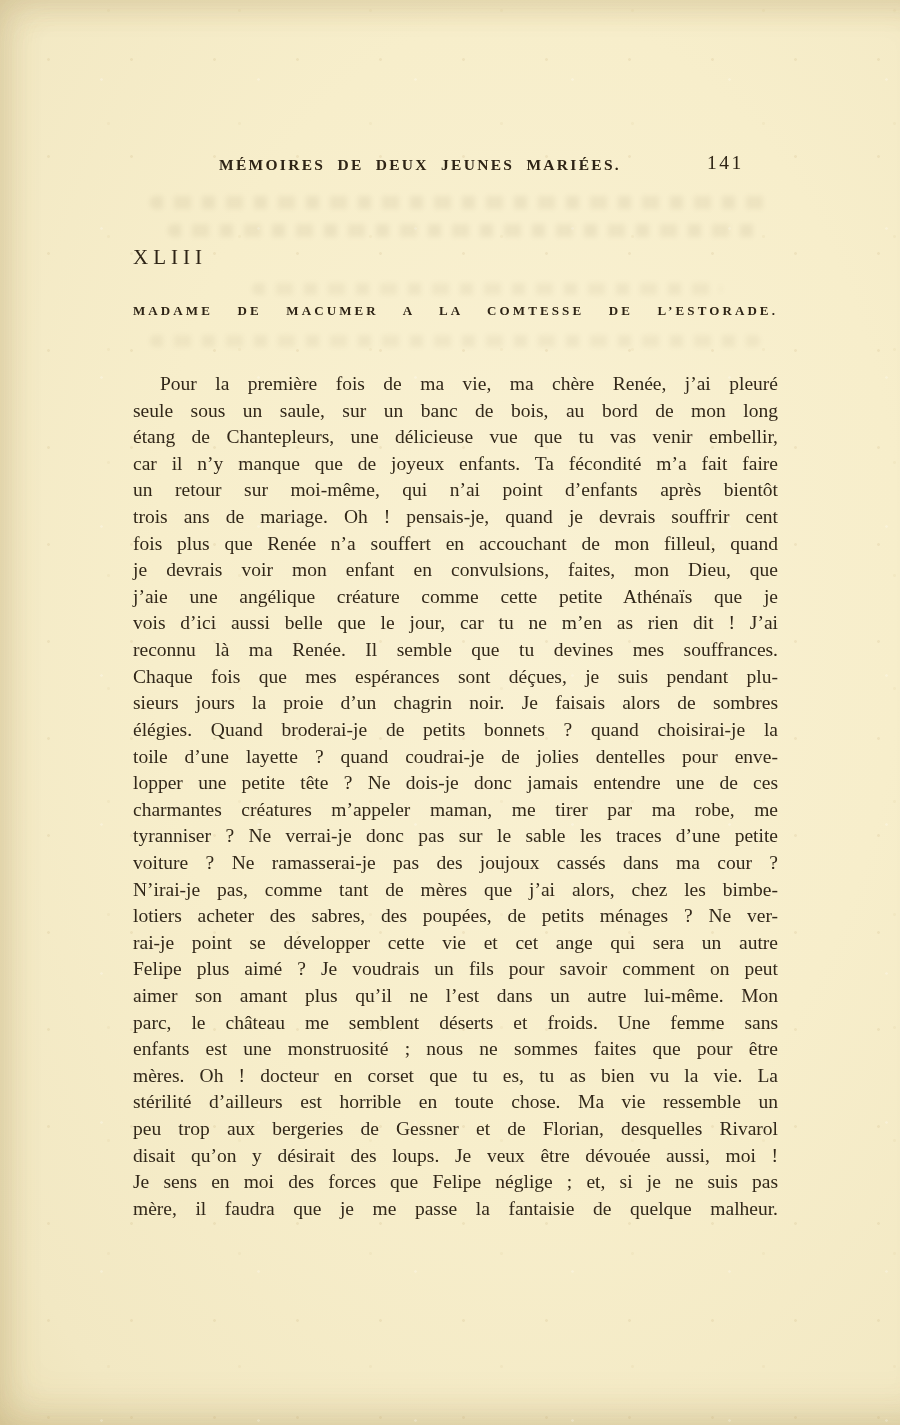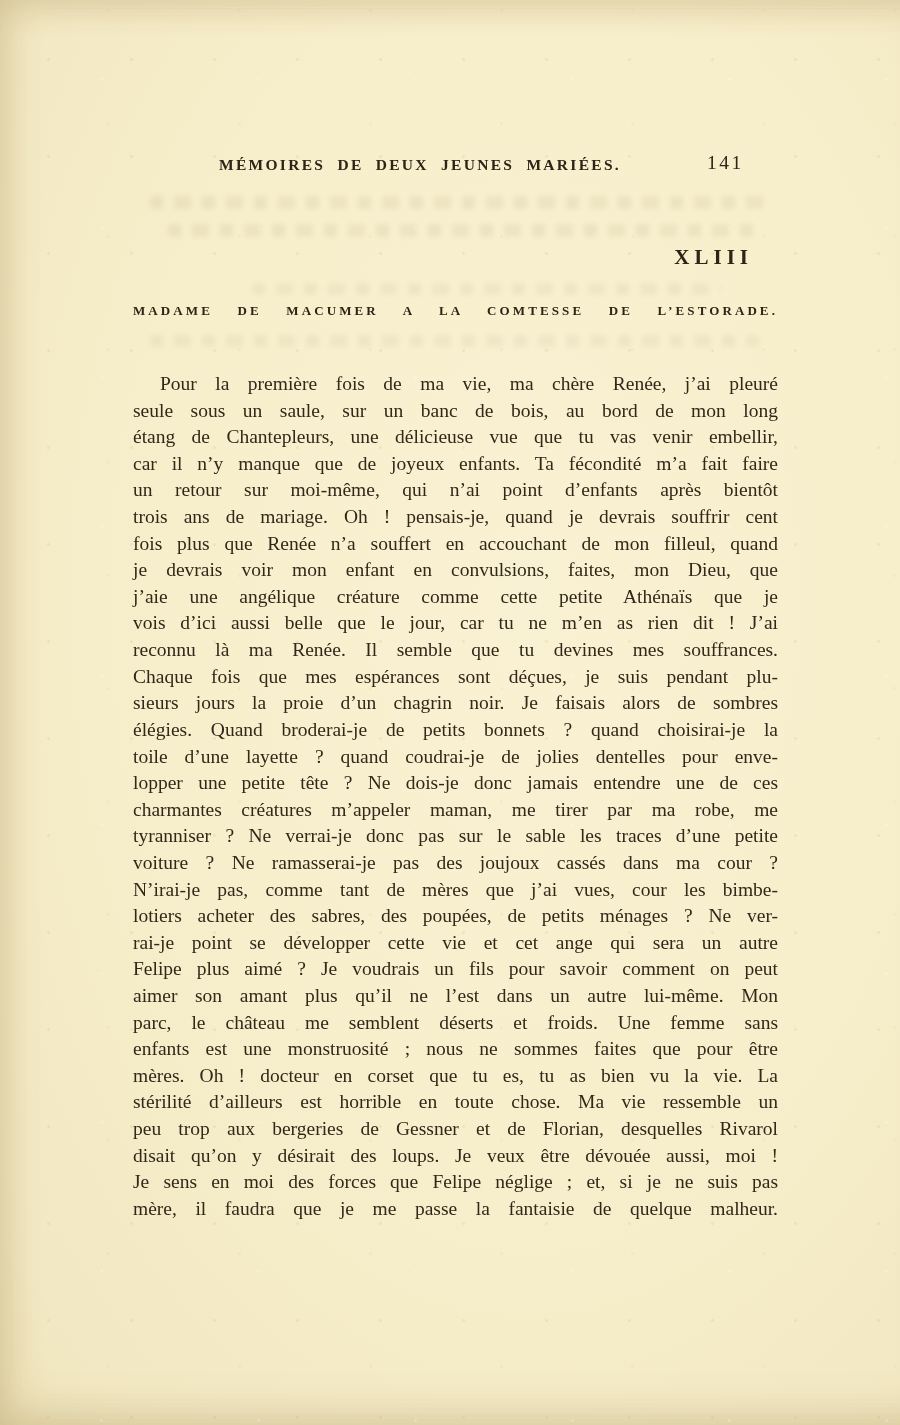--- a/index.html
+++ b/index.html
@@ -58,22 +58,22 @@
   }
   .page-number{
     position:absolute;top:152px;left:681px;
     font-size:19.5px;
     letter-spacing:2.5px;
     color:#2e2416;
     margin-left:26px;
   }
   .chapter-number{
     position:absolute;top:245px;left:133px;width:620px;
-    text-align:right;
-    font-weight:bold;
+    text-align:left;
+    font-weight:normal;
     font-size:21px;
     letter-spacing:5px;
     color:#2e2416;
   }
   .chapter-heading{
     position:absolute;top:303px;left:133px;width:645px;
     font-weight:bold;
     font-size:13px;
     letter-spacing:3.1px;
     text-align:justify;
@@ -125,21 +125,21 @@
       <div class="line">vois d’ici aussi belle que le jour, car tu ne m’en as rien dit ! J’ai</div>
       <div class="line">reconnu là ma Renée. Il semble que tu devines mes souffrances.</div>
       <div class="line">Chaque fois que mes espérances sont déçues, je suis pendant plu-</div>
       <div class="line">sieurs jours la proie d’un chagrin noir. Je faisais alors de sombres</div>
       <div class="line">élégies. Quand broderai-je de petits bonnets ? quand choisirai-je la</div>
       <div class="line">toile d’une layette ? quand coudrai-je de jolies dentelles pour enve-</div>
       <div class="line">lopper une petite tête ? Ne dois-je donc jamais entendre une de ces</div>
       <div class="line">charmantes créatures m’appeler maman, me tirer par ma robe, me</div>
       <div class="line">tyranniser ? Ne verrai-je donc pas sur le sable les traces d’une petite</div>
       <div class="line">voiture ? Ne ramasserai-je pas des joujoux cassés dans ma cour ?</div>
-      <div class="line">N’irai-je pas, comme tant de mères que j’ai vues, cour les bimbe-</div>
+      <div class="line">N’irai-je pas, comme tant de mères que j’ai alors, chez les bimbe-</div>
       <div class="line">lotiers acheter des sabres, des poupées, de petits ménages ? Ne ver-</div>
       <div class="line">rai-je point se développer cette vie et cet ange qui sera un autre</div>
       <div class="line">Felipe plus aimé ? Je voudrais un fils pour savoir comment on peut</div>
       <div class="line">aimer son amant plus qu’il ne l’est dans un autre lui-même. Mon</div>
       <div class="line">parc, le château me semblent déserts et froids. Une femme sans</div>
       <div class="line">enfants est une monstruosité ; nous ne sommes faites que pour être</div>
       <div class="line">mères. Oh ! docteur en corset que tu es, tu as bien vu la vie. La</div>
       <div class="line">stérilité d’ailleurs est horrible en toute chose. Ma vie ressemble un</div>
       <div class="line">peu trop aux bergeries de Gessner et de Florian, desquelles Rivarol</div>
       <div class="line">disait qu’on y désirait des loups. Je veux être dévouée aussi, moi !</div>

